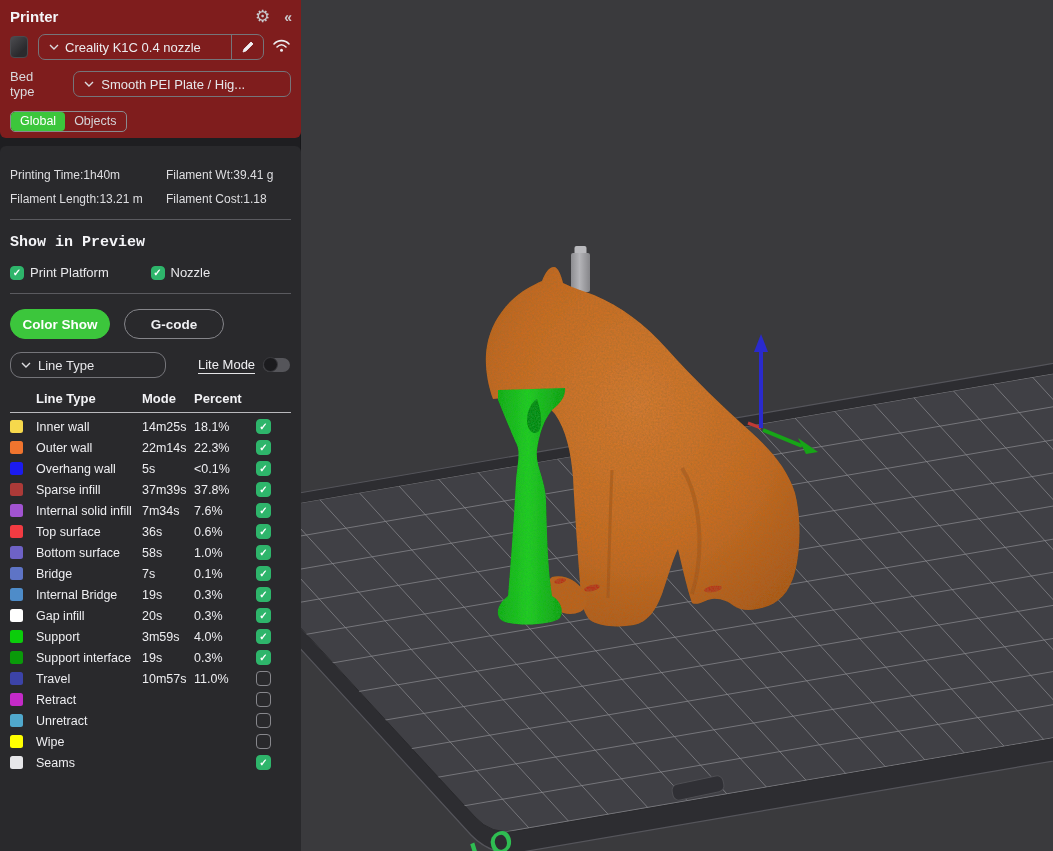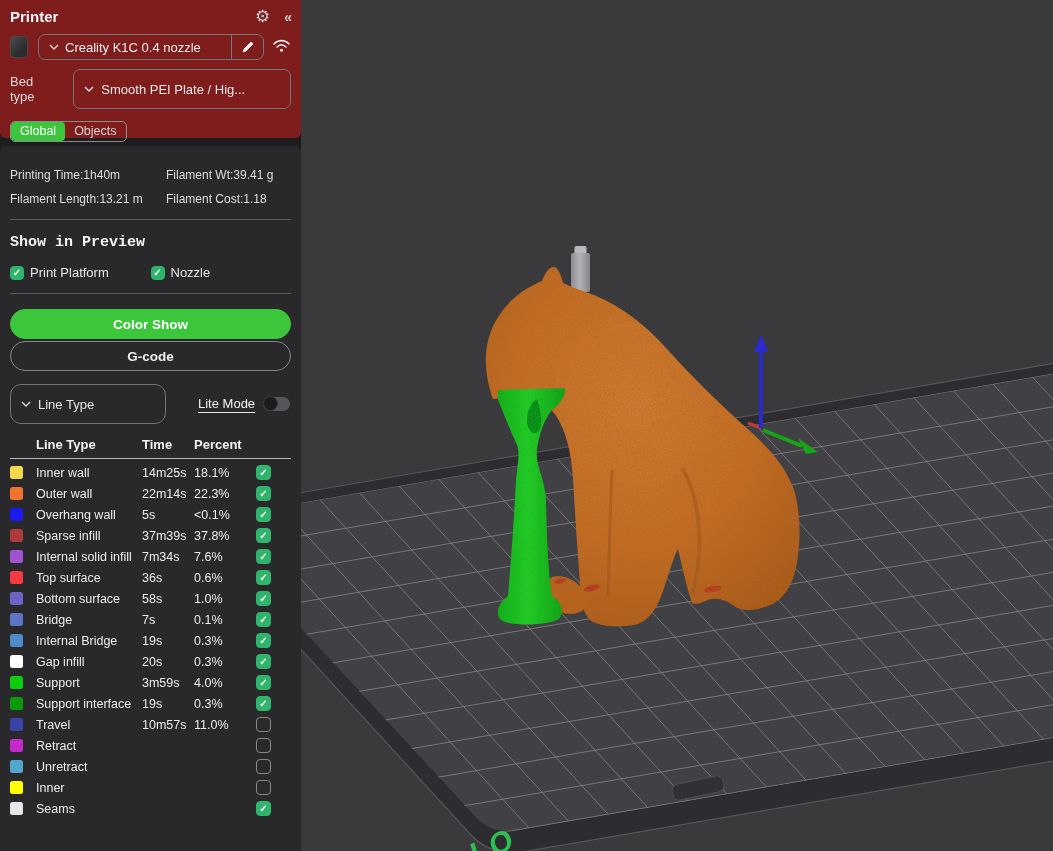--- a/index.html
+++ b/index.html
@@ -36,21 +36,21 @@
   .combo{ display:flex; align-items:center; height:26px; margin-left:10px;
     border:1px solid #75757A; border-radius:7px; background:transparent; flex:1; overflow:hidden;}
   .combo .chev{ margin:0 6px 0 10px; flex:0 0 auto; }
   .combo .combo-text{ white-space:nowrap; overflow:hidden; color:#ECECEF; flex:1;}
   .combo .pencil-btn{ width:32px; height:100%; border-left:1px solid #75757A;
     display:flex; align-items:center; justify-content:center; cursor:pointer; }
   .wifi{ margin-left:8px; flex:0 0 auto; cursor:pointer;}
 
   .bed-row{ margin-top:9px; }
   .bed-label{ color:#D9D9DC; }
-  .dropdown{ display:flex; align-items:center; height:40px; border:1px solid #75757A;
+  .dropdown{ display:flex; align-items:center; height:26px; border:1px solid #75757A;
     border-radius:7px; cursor:pointer; }
   .bed-row .dropdown{ margin-left:13px; width:222px; }
   .dropdown .chev{ margin:0 7px 0 10px; }
   .dropdown .dd-text{ white-space:nowrap; overflow:hidden; color:#E6E6E9; }
 
   .seg-control{ display:inline-flex; margin-top:12px; border:1px solid #8A8A8F;
     border-radius:5px; overflow:hidden; }
   .seg{ padding:2px 9px 3px; font-size:12.5px; color:#D4D4D8; cursor:pointer; }
   .seg.active{ background:var(--accent,#3CC63C); color:#fff; border-radius:4px; }
 
@@ -65,21 +65,21 @@
   .show-opts{ display:flex; margin-top:14px; }
   .show-opt{ display:flex; align-items:center; width:150px; }
   .show-opt .cb{ margin-right:6px; }
 
   .cb{ width:14px; height:14px; border-radius:4px; border:1.5px solid #87878C;
     display:inline-flex; align-items:center; justify-content:center; flex:0 0 auto;
     font-size:10px; color:#fff; cursor:pointer; background:transparent; }
   .cb.checked{ background:var(--check,#2EB56B); border-color:var(--check,#2EB56B); }
   .cb.checked::after{ content:"✓"; font-weight:bold; transform:translateY(-0.5px); }
 
-  .view-btns{ display:flex; margin-top:15px; gap:2px;flex-direction:column; }
+  .view-btns{ display:flex; margin-top:15px; gap:14px; }
   .vbtn{ min-width:100px; height:30px; border-radius:16px; display:flex; align-items:center;
     justify-content:center; font-size:13.5px; font-weight:bold; cursor:pointer;
     border:1px solid #85858A; color:#EFEFF2; background:transparent; }
   .vbtn.active{ background:var(--accent,#3CC63C); border-color:var(--accent,#3CC63C); color:#fff; }
 
   .linetype-row{ margin-top:13px; }
   .lt-dropdown{ width:156px; border-radius:11px; }
   .lite-label{ margin-left:32px; color:#F0F0F3; border-bottom:1px solid #E5E5E8;
     padding-bottom:1px; cursor:pointer; }
   .toggle{ width:27px; height:14px; border-radius:8px; background:#55555A; margin-left:8px;
@@ -358,21 +358,21 @@
         </div>
         <span class="lite-label">Lite Mode</span>
         <div class="toggle" id="lite-toggle">
             <div class="knob"></div>
           </div>
       </div>
 
       <div class="lt-table">
         <div class="lt-head">
           <span class="h-label">Line Type</span>
-          <span class="h-time">Time</span>
+          <span class="h-time">Mode</span>
           <span class="h-pct">Percent</span>
         </div>
         <div class="lt-rows" id="lt-rows">
             <div class="lt-row">
               <span class="swatch" style="background: rgb(246, 216, 76);"></span>
               <span class="r-label">Inner wall</span>
               <span class="r-time">14m25s</span>
               <span class="r-pct">18.1%</span>
               <span class="cb checked"></span>
             </div>
@@ -469,21 +469,21 @@
             </div>
             <div class="lt-row">
               <span class="swatch" style="background: rgb(80, 168, 204);"></span>
               <span class="r-label">Unretract</span>
               <span class="r-time"></span>
               <span class="r-pct"></span>
               <span class="cb"></span>
             </div>
             <div class="lt-row">
               <span class="swatch" style="background: rgb(255, 255, 0);"></span>
-              <span class="r-label">Inner</span>
+              <span class="r-label">Wipe</span>
               <span class="r-time"></span>
               <span class="r-pct"></span>
               <span class="cb"></span>
             </div>
             <div class="lt-row">
               <span class="swatch" style="background: rgb(230, 230, 233);"></span>
               <span class="r-label">Seams</span>
               <span class="r-time"></span>
               <span class="r-pct"></span>
               <span class="cb checked"></span>

